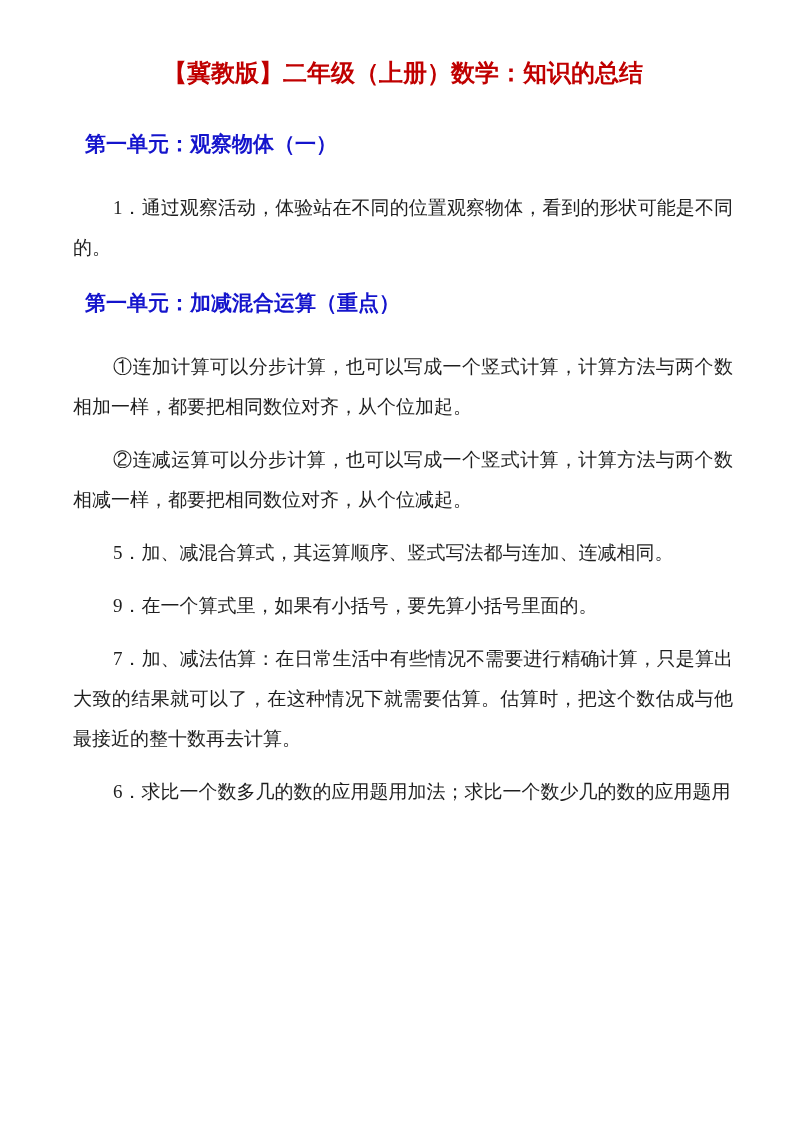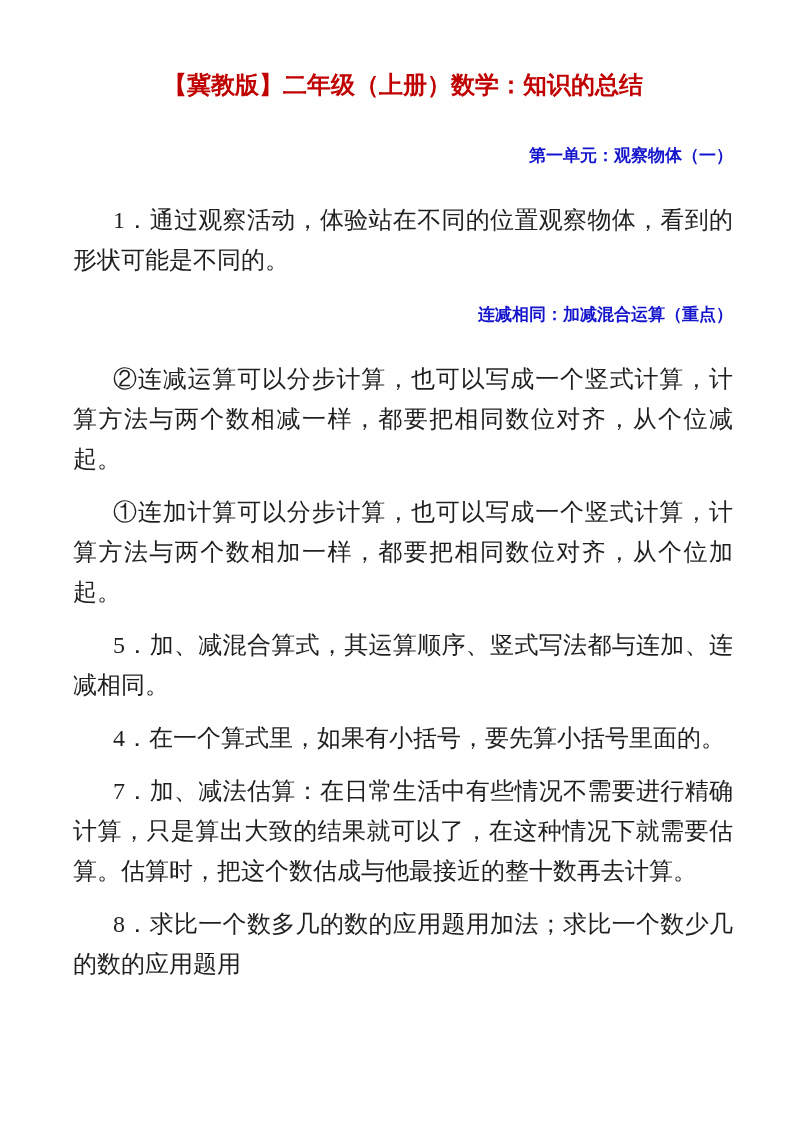--- a/index.html
+++ b/index.html
@@ -22,29 +22,28 @@
   }
   .doc-title {
     font-size: 24px;
     line-height: 34px;
     font-weight: bold;
     text-align: center;
     margin: 0 0 40px 0;
     letter-spacing: 0;
   }
   .unit-heading {
-    font-size: 17px;
+    font-size: 21px;
     line-height: 28px;
     font-weight: bold;
     margin: 21px 0 30px 12px;
-    text-align: right;
   }
-  .doc-title:first-child { margin-top: 12px; }
+  .doc-title:first-child { margin-top: 0; }
   .para {
-    font-size: 24px;
+    font-size: 19px;
     line-height: 40px;
     margin: 0 0 13px 0;
     text-indent: 40px;
     text-align: justify;
     color: #1f1f1f;
   }
   .section { margin: 0; }
 </style>
 </head>
 <body>
@@ -53,23 +52,23 @@
 
   <h1 class="doc-title" style="color: rgb(192, 0, 0);">【冀教版】二年级（上册）数学：知识的总结</h1>
 
   <div class="section">
     <h2 class="unit-heading" style="color: rgb(20, 20, 204);">第一单元：观察物体（一）</h2>
 
     <p class="para">1．通过观察活动，体验站在不同的位置观察物体，看到的形状可能是不同的。</p>
   </div>
 
   <div class="section">
-    <h2 class="unit-heading" style="color: rgb(20, 20, 204);">连减相同：加减混合运算（重点）</h2>
+    <h2 class="unit-heading" style="color: rgb(20, 20, 204);">第一单元：加减混合运算（重点）</h2>
 
+    <p class="para">①连加计算可以分步计算，也可以写成一个竖式计算，计算方法与两个数相加一样，都要把相同数位对齐，从个位加起。</p>
     <p class="para">②连减运算可以分步计算，也可以写成一个竖式计算，计算方法与两个数相减一样，都要把相同数位对齐，从个位减起。</p>
-    <p class="para">①连加计算可以分步计算，也可以写成一个竖式计算，计算方法与两个数相加一样，都要把相同数位对齐，从个位加起。</p>
     <p class="para">5．加、减混合算式，其运算顺序、竖式写法都与连加、连减相同。</p>
-    <p class="para">4．在一个算式里，如果有小括号，要先算小括号里面的。</p>
+    <p class="para">9．在一个算式里，如果有小括号，要先算小括号里面的。</p>
     <p class="para">7．加、减法估算：在日常生活中有些情况不需要进行精确计算，只是算出大致的结果就可以了，在这种情况下就需要估算。估算时，把这个数估成与他最接近的整十数再去计算。</p>
-    <p class="para">8．求比一个数多几的数的应用题用加法；求比一个数少几的数的应用题用</p>
+    <p class="para">6．求比一个数多几的数的应用题用加法；求比一个数少几的数的应用题用</p>
   </div>
 
 </div>
 
 </body></html>

